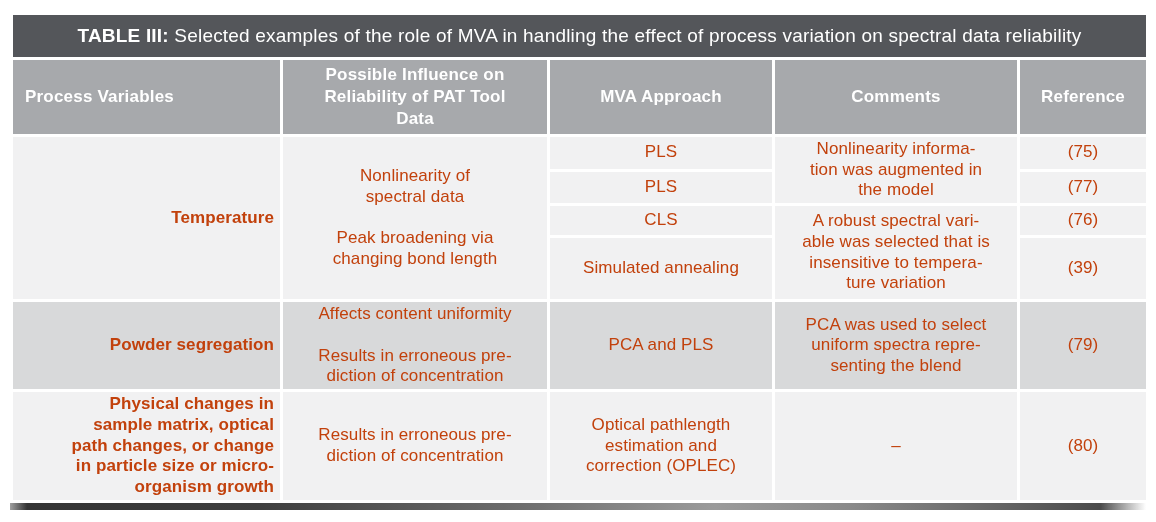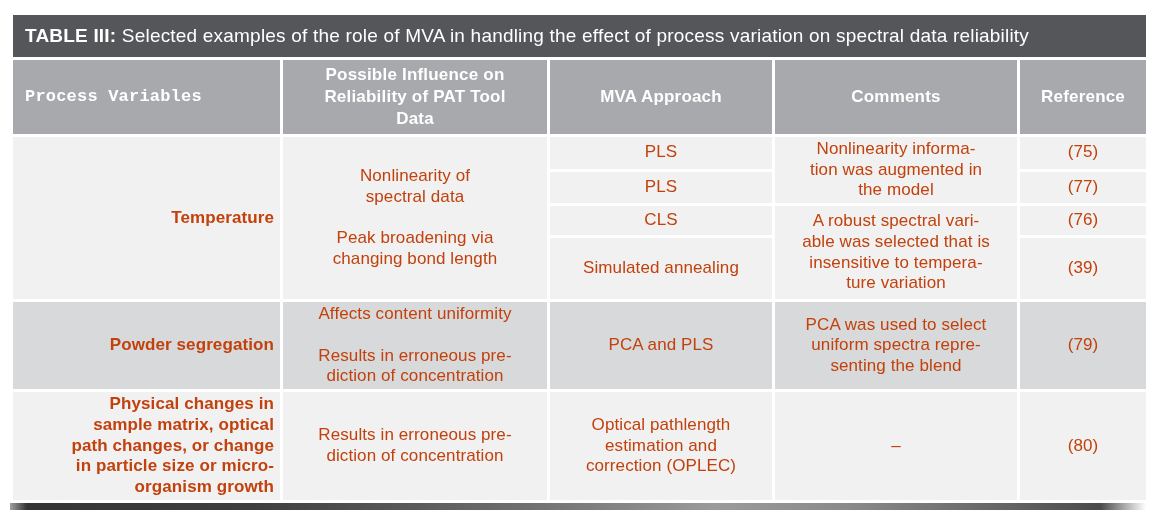--- a/index.html
+++ b/index.html
@@ -24,21 +24,21 @@
     vertical-align: middle;
     text-align: center;
     white-space: pre-line;
     padding: 2px 6px;
     overflow: hidden;
   }
   
   .title-row th {
     background: #54565a;
     color: #ffffff;
-    text-align: left;
+    text-align: center;
     font-weight: 400;
     font-size: 19px;
     letter-spacing: 0.2px;
     padding: 6px 12px;
     height: 30px;
     white-space: normal;
   }
   .title-label { font-weight: 700; }
   
   .header-row th {
@@ -47,21 +47,20 @@
     font-weight: 700;
     font-size: 17px;
     line-height: 1.3;
     letter-spacing: 0.2px;
     height: 70px;
   }
   .header-row th.left {
     text-align: left;
     padding-left: 12px;
     white-space: normal;
-    font-family: Liberation Mono, monospace;
   }
   
   tbody td {
     font-size: 17px;
     color: #c2410c;
     line-height: 1.22;
     letter-spacing: 0.1px;
   }
   .bg-light { background: #f1f1f2; }
   .bg-dark  { background: #d8d9da; }

